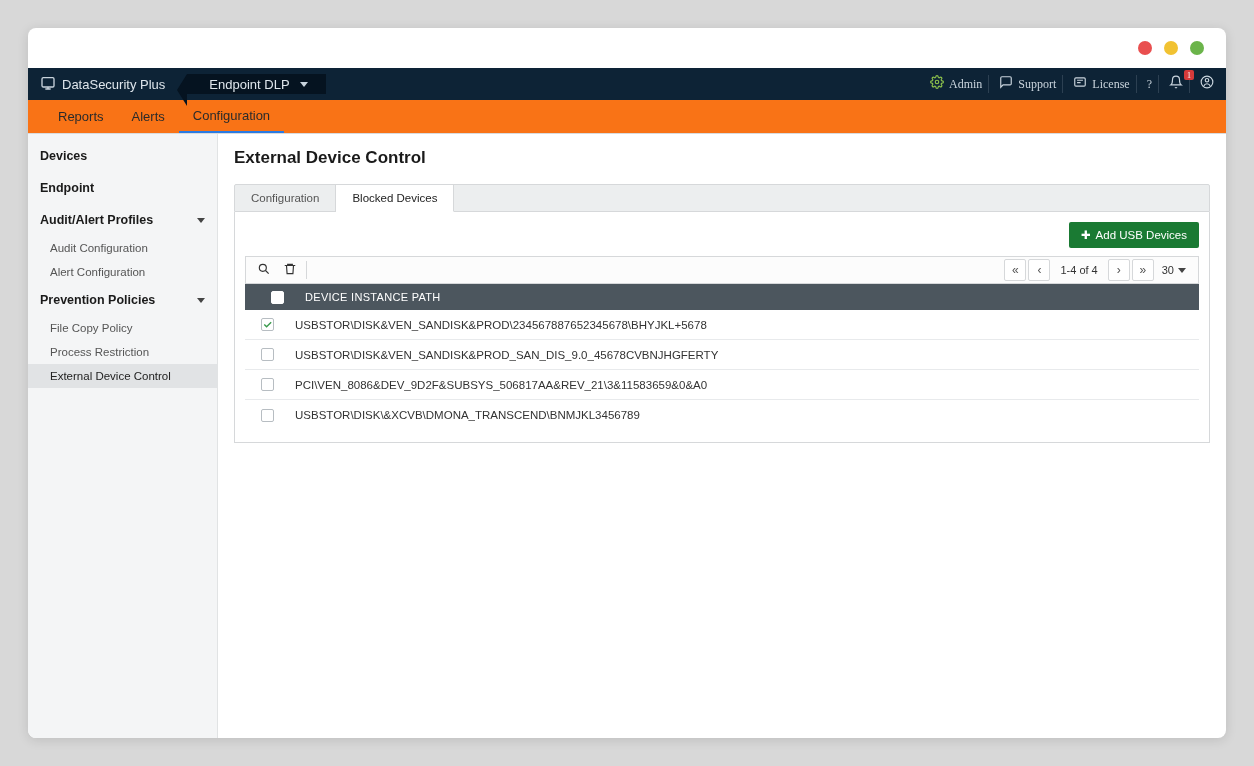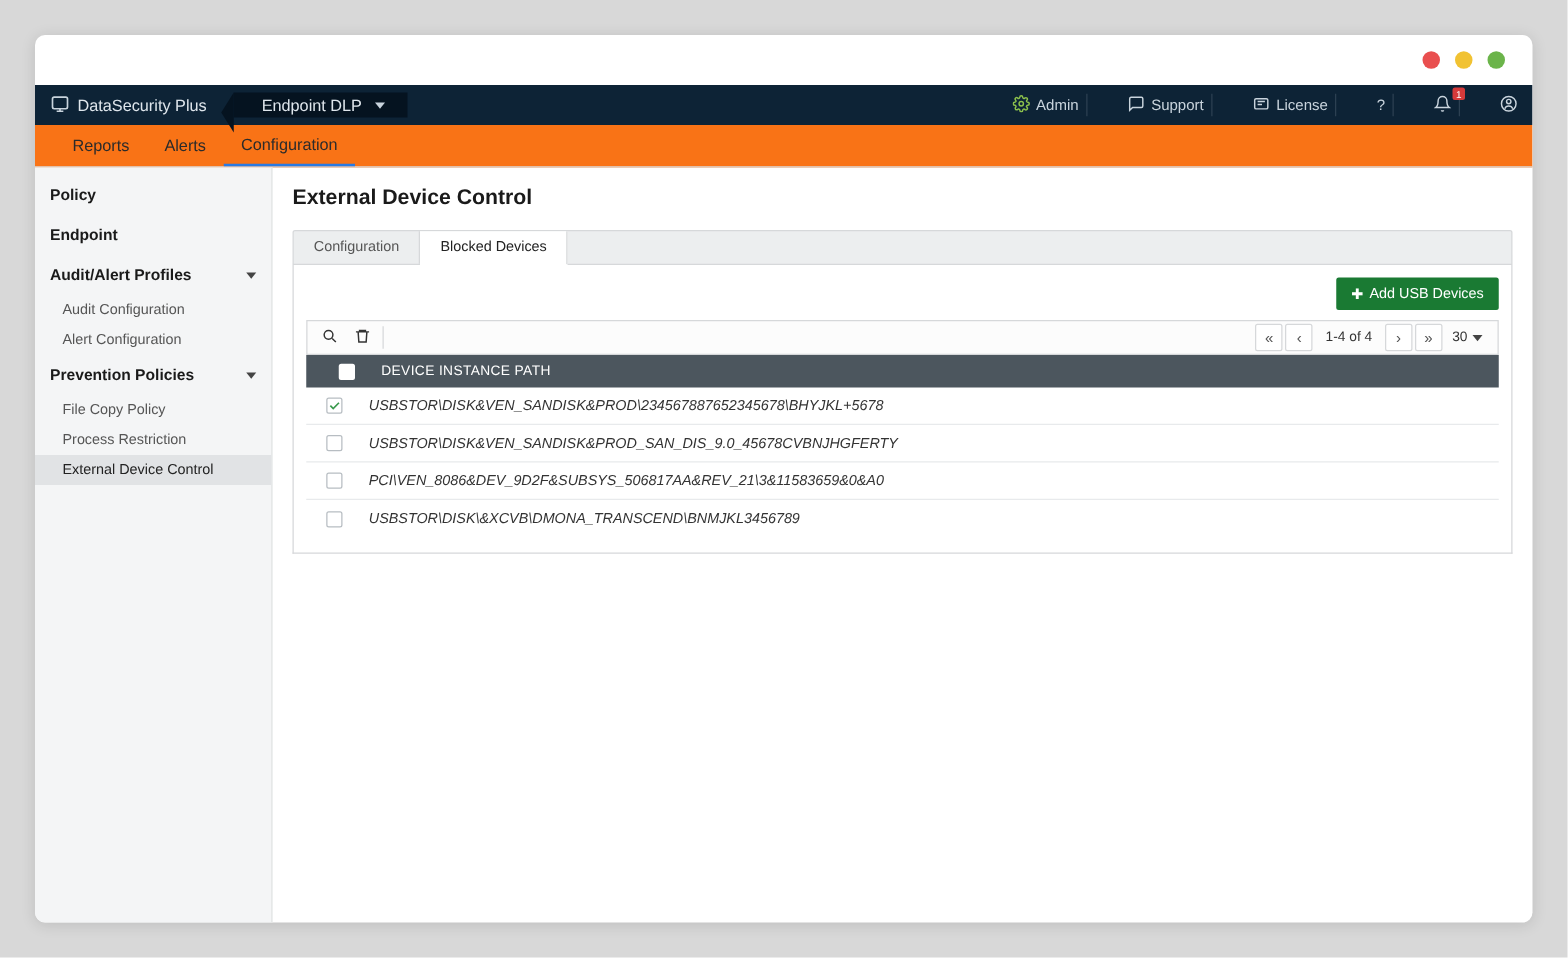--- a/index.html
+++ b/index.html
@@ -56,21 +56,21 @@
   position: relative;
 }
 .module-dropdown::before {
   content: "";
   position: absolute; left: -10px; top: 0;
   border-top: 16px solid transparent;
   border-bottom: 16px solid transparent;
   border-right: 10px solid #051320;
 }
 .topbar-spacer { flex: 1; }
-.topbar-right { display: flex; align-items: flex-start; gap: 26px; }
+.topbar-right { display: flex; align-items: flex-start; gap: 4px; font-family: Liberation Serif, serif; }
 .tb-link {
   display: flex; align-items: center; gap: 5px;
   color: #c9d4dd; font-size: 12px; cursor: pointer;
   padding: 0 6px; border-right: 1px solid #2c4052; height: 18px;
 }
 .tb-link:last-child { border-right: none; padding-right: 0; }
 .tb-link svg { width: 14px; height: 14px; }
 .bell-wrap { position: relative; }
 .bell-badge {
   position: absolute; top: -5px; right: -5px;
@@ -230,21 +230,20 @@
   padding-left: 10px;
 }
 .col-chk { width: 44px; display: flex; align-items: center; justify-content: center; }
 .col-path { flex: 1; padding-left: 6px; }
 .grid-row {
   display: flex; align-items: center;
   height: 30px;
   font-size: 11.5px;
   color: #333;
   border-bottom: 1px solid #e8eaec;
-  font-style: italic;
 }
 .grid-row:last-child { border-bottom: none; }
 .chkbox {
   width: 13px; height: 13px;
   border: 1px solid #b7bdc2;
   border-radius: 2px;
   background: #fff;
   display: flex; align-items: center; justify-content: center;
 }
 .chkbox.header-chk { border-color: #fff; background: #fff; }
@@ -325,21 +324,21 @@
         <span>Alerts</span>
       </div>
     <div class="tabbar-tab active">
         <span>Configuration</span>
       </div>
   </div>
 
   <div class="body-row">
     <div class="sidebar">
       <div class="sb-header">
-          <span>Policy</span>
+          <span>Devices</span>
         </div>
       <div class="sb-header">
           <span>Endpoint</span>
         </div>
       <div class="sb-header">
         <span>Audit/Alert Profiles</span>
         <span class="caret"></span>
       </div>
       <div class="sb-item"><span>Audit Configuration</span></div>
       <div class="sb-item"><span>Alert Configuration</span></div>

